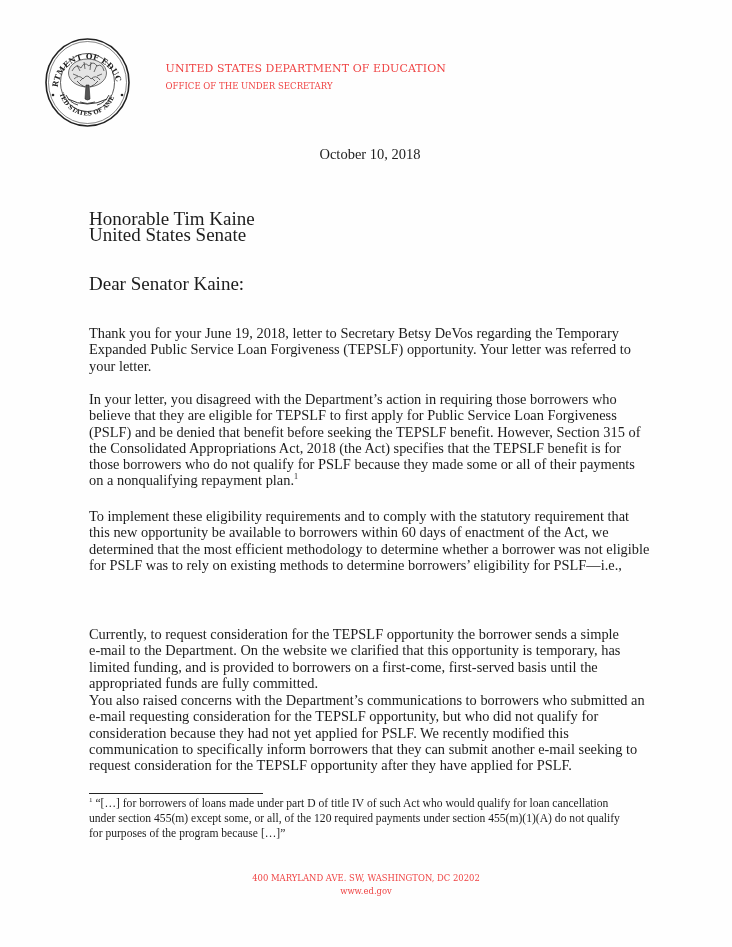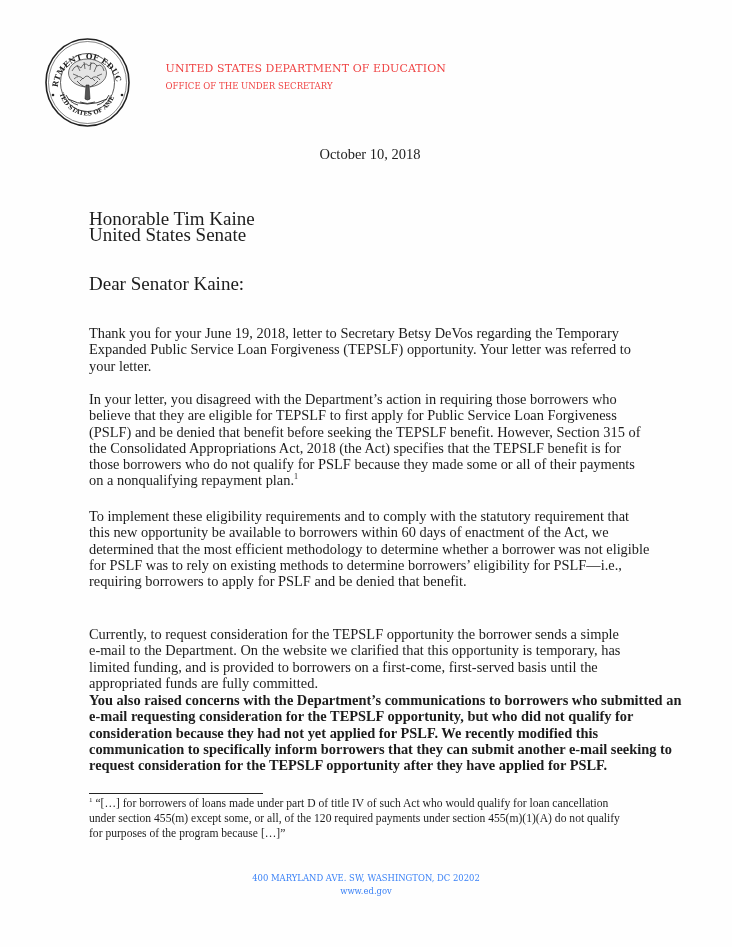--- a/index.html
+++ b/index.html
@@ -86,21 +86,21 @@
       width: 566px;
       font-size: 14.4px;
       line-height: 16.3px;
       color: #1c1c1c;
     }
     .para .ln { display: block; white-space: nowrap; }
     .p1 { top: 309px; margin-top: 16px; }
     .p2 { top: 391px; }
     .p3 { top: 508px; }
     .p4 { top: 626px; }
-    .p5 { top: 692px; font-weight: bold; }
+    .p5 { top: 692px; }
 
     sup.fn {
       font-size: 8px;
       line-height: 0;
       vertical-align: 6px;
     }
 
     .fn-rule {
       position: absolute;
       left: 89px;
@@ -125,21 +125,21 @@
       line-height: 0;
     }
 
     .footer {
       position: absolute;
       left: 0;
       width: 732px;
       top: 872px;
       text-align: center;
       font-family: "DejaVu Serif", "Liberation Serif", serif;
-      color: #3b82f6;
+      color: #ef4444;
     }
     .footer .addr {
       font-size: 8.9px;
       line-height: 13px;
       transform: scaleX(0.95);
       white-space: nowrap;
     }
     .footer .web {
       font-size: 8.9px;
       line-height: 13px;
@@ -213,21 +213,20 @@
     <span class="ln">the Consolidated Appropriations Act, 2018 (the Act) specifies that the TEPSLF benefit is for</span>
     <span class="ln">those borrowers who do not qualify for PSLF because they made some or all of their payments</span>
     <span class="ln"><span>on a nonqualifying repayment plan.</span><sup class="fn">1</sup></span>
   </div>
 
   <div class="para p3">
     <span class="ln">To implement these eligibility requirements and to comply with the statutory requirement that</span>
     <span class="ln">this new opportunity be available to borrowers within 60 days of enactment of the Act, we</span>
     <span class="ln">determined that the most efficient methodology to determine whether a borrower was not eligible</span>
     <span class="ln">for PSLF was to rely on existing methods to determine borrowers’ eligibility for PSLF—i.e.,</span>
-    <span class="ln">requiring borrowers to apply for PSLF and be denied that benefit.</span>
   </div>
 
   <div class="para p4">
     <span class="ln">Currently, to request consideration for the TEPSLF opportunity the borrower sends a simple</span>
     <span class="ln">e-mail to the Department.  On the website we clarified that this opportunity is temporary, has</span>
     <span class="ln">limited funding, and is provided to borrowers on a first-come, first-served basis until the</span>
     <span class="ln">appropriated funds are fully committed.</span>
   </div>
 
   <div class="para p5">

